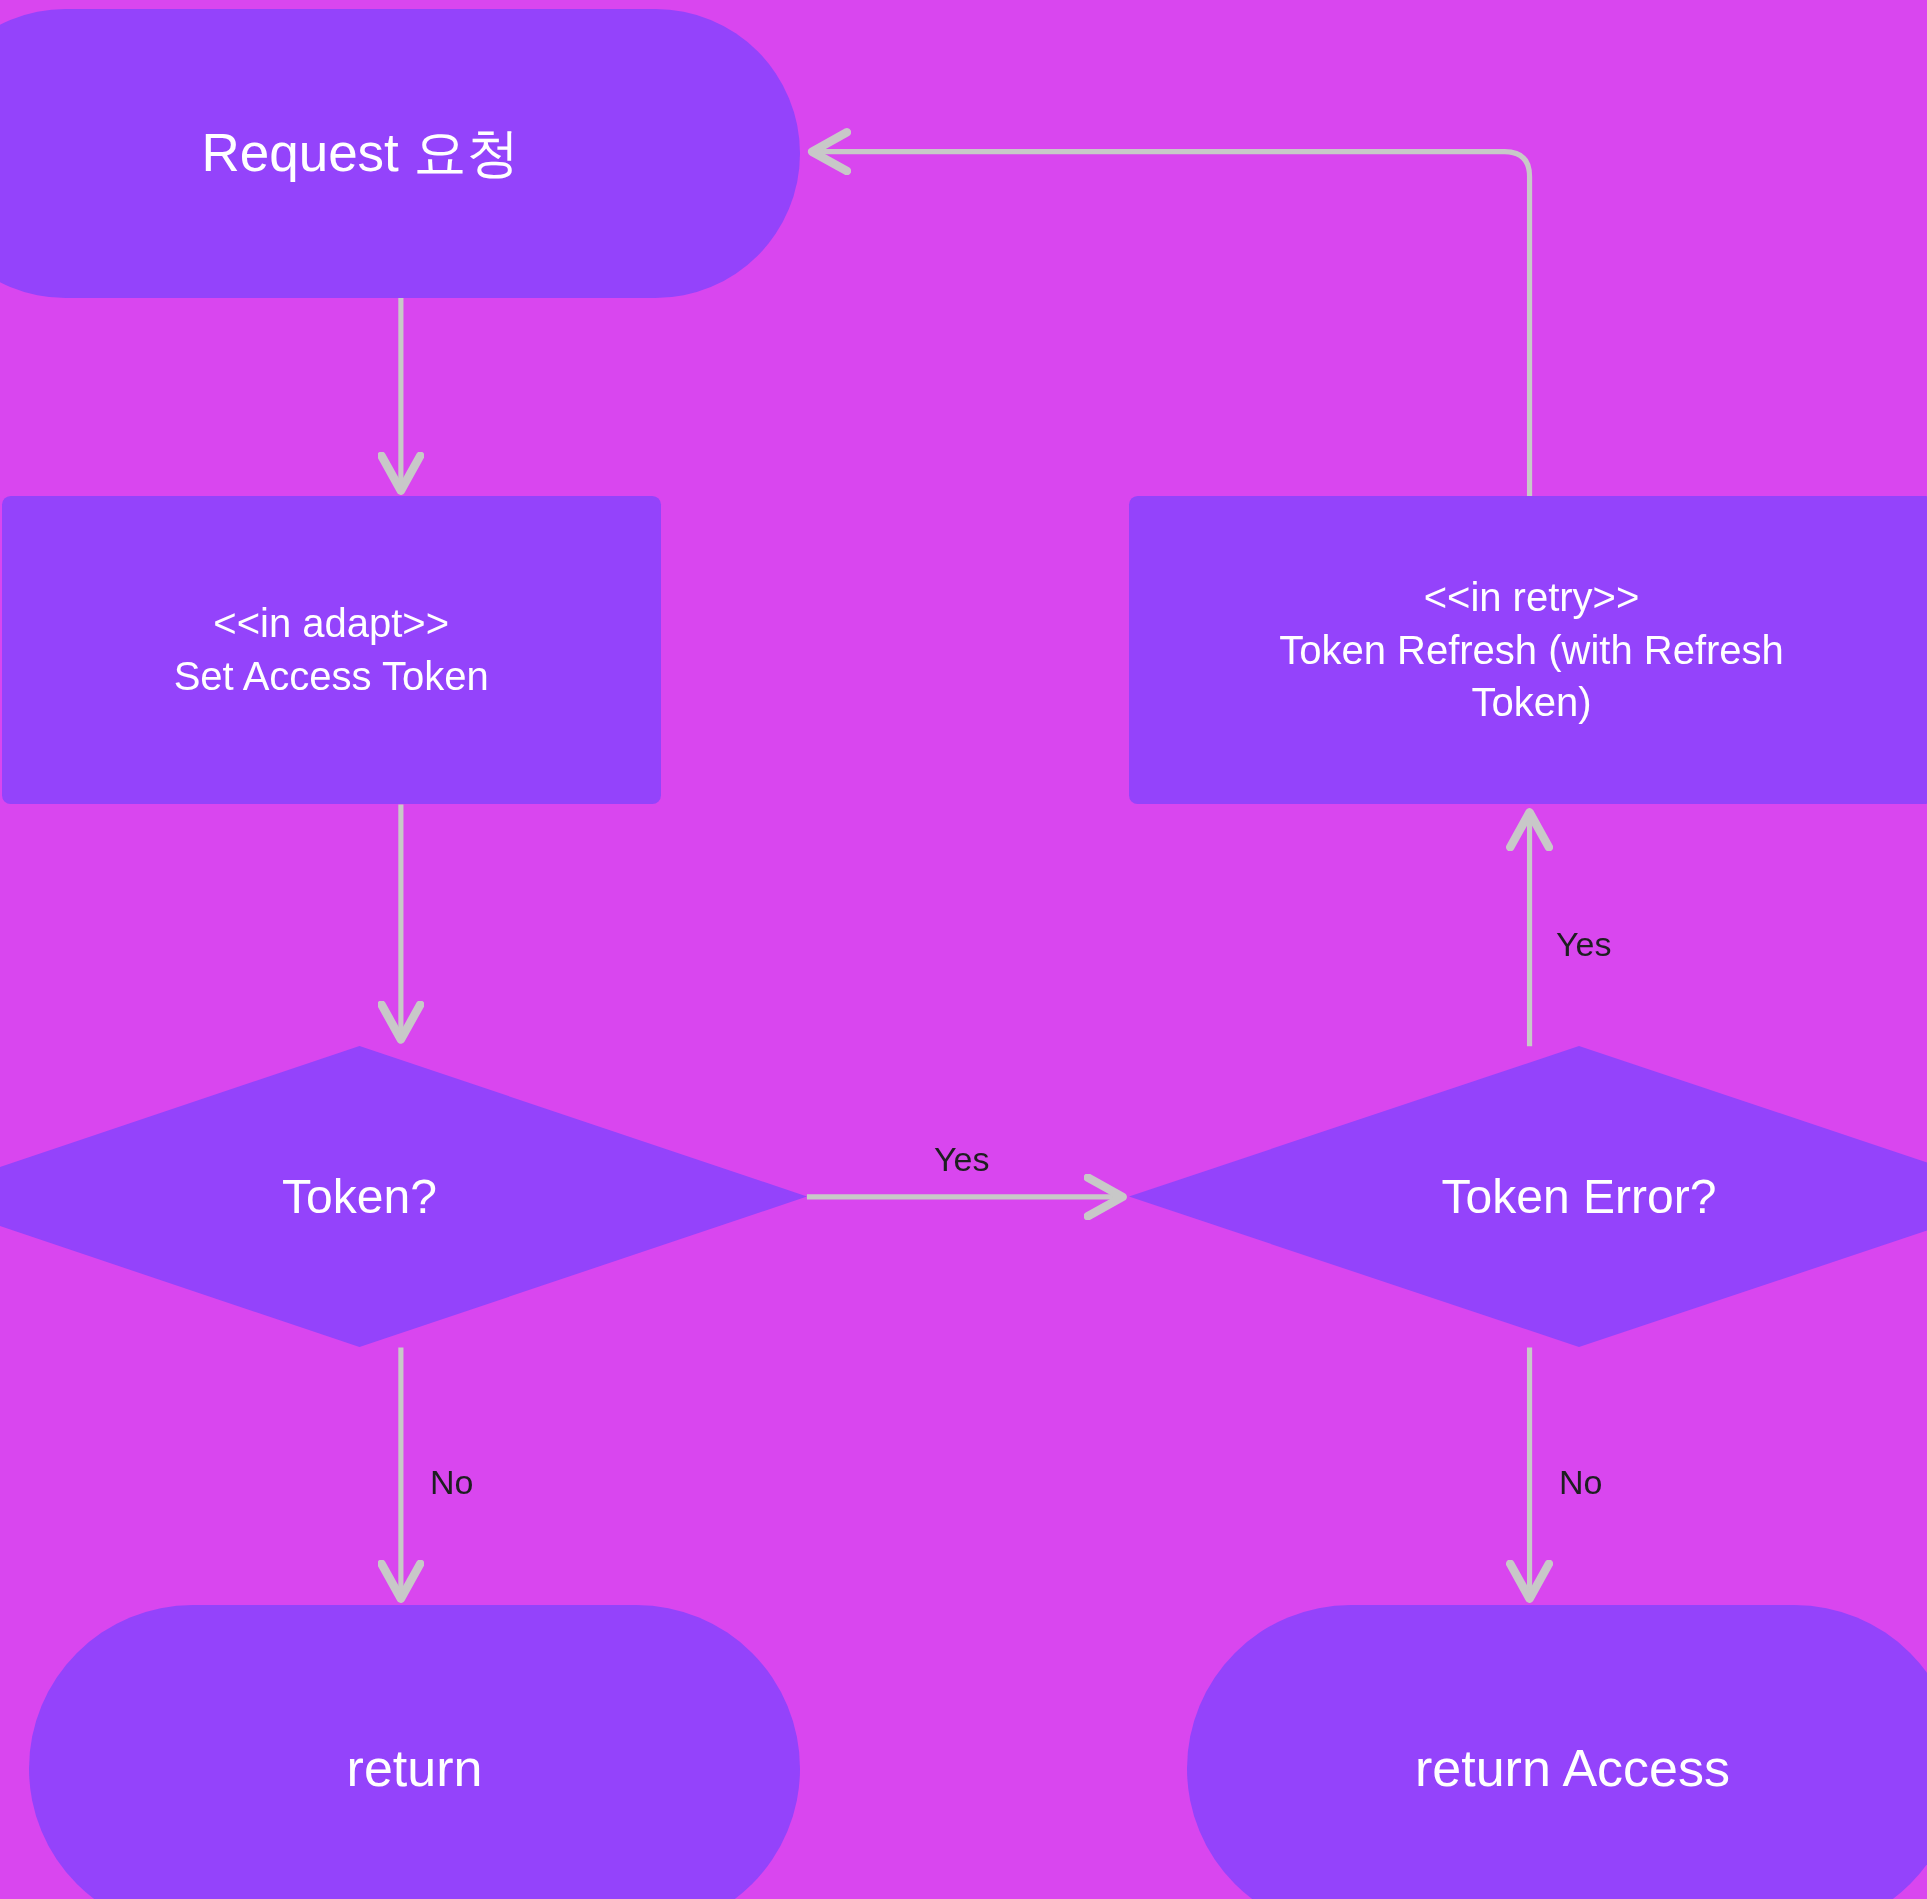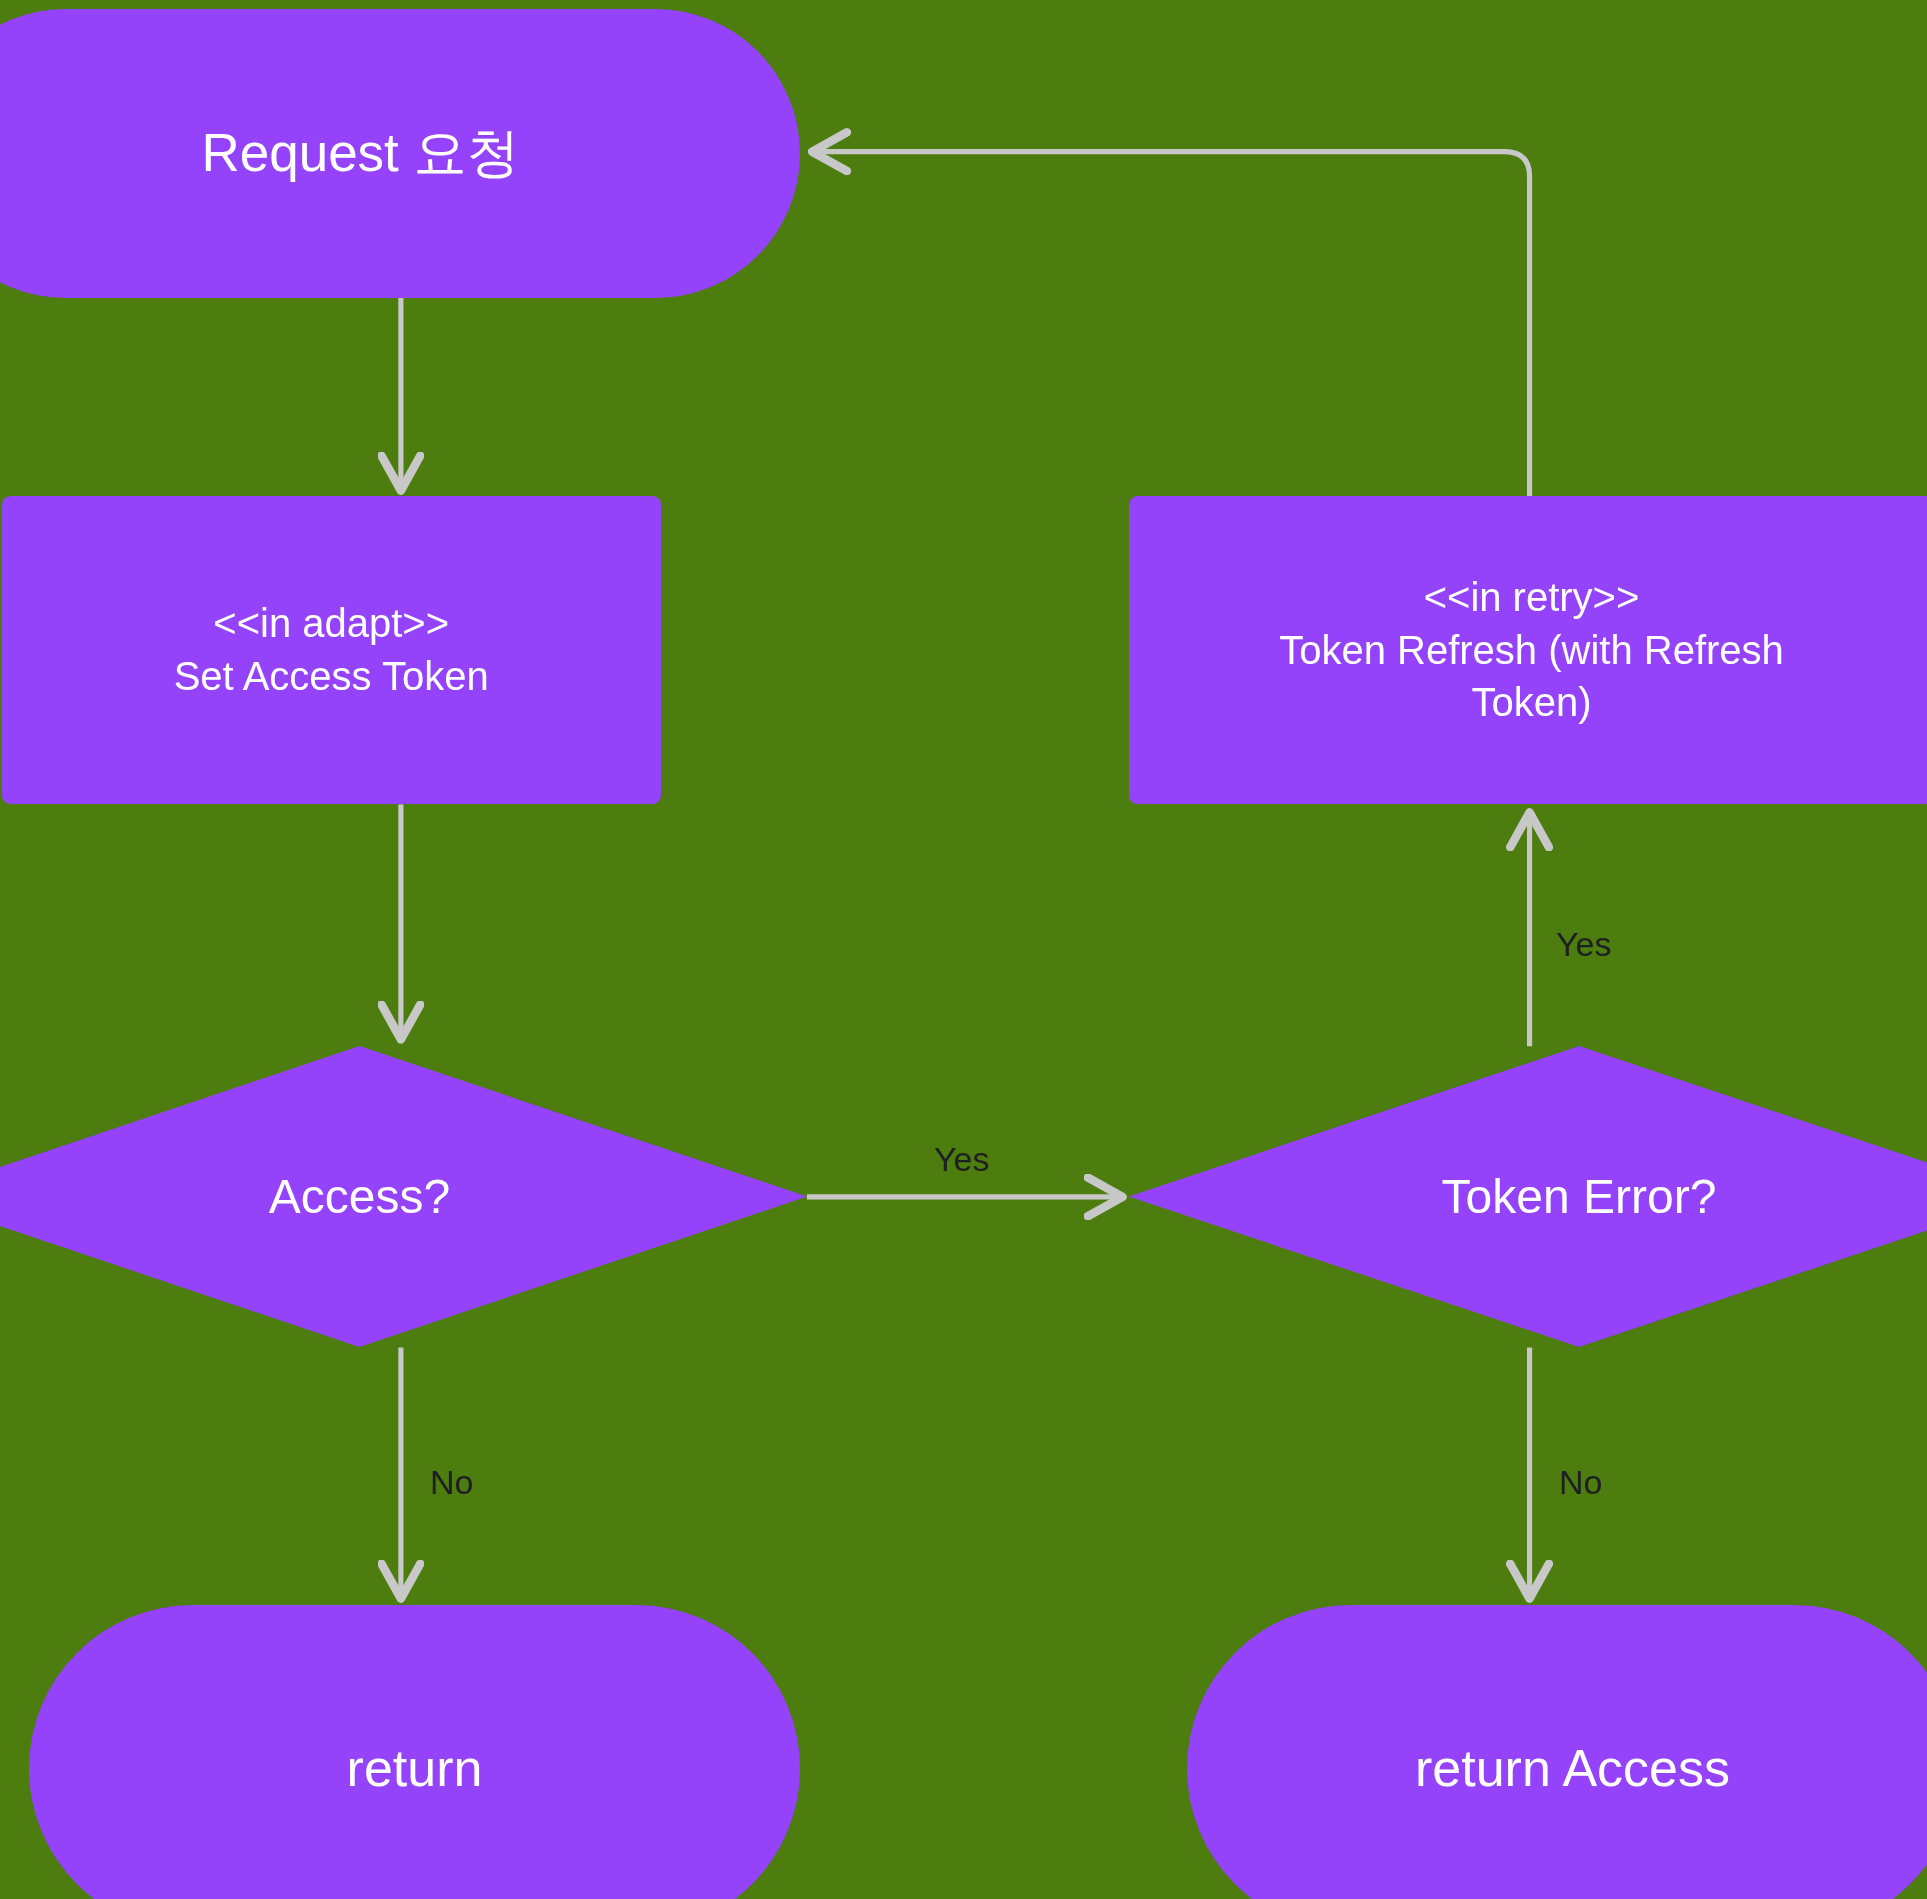--- a/index.html
+++ b/index.html
@@ -1,19 +1,19 @@
 <!DOCTYPE html>
 <html style="font-size:13.8px"><head>
 <meta charset="utf-8">
 <style>
   html,body{margin:0;padding:0;background:#000;}
   #stage{
     position:relative;
     width:1927px;height:1900px;
-    background:#4d7c0f;
+    background:#d946ef;
     overflow:hidden;
     font-family:"Liberation Sans","DejaVu Sans",sans-serif;
   }
   #edges{position:absolute;left:0;top:0;width:1927px;height:1900px;}
   .node{
     position:absolute;
     display:flex;
     align-items:center;
     justify-content:center;
     text-align:center;
@@ -94,21 +94,21 @@
   </div>
 
   <div class="node rect" id="node-retry" style="background:#9443fb;">
     <span class="node-label">&lt;&lt;in retry&gt;&gt;
 Token Refresh (with Refresh
 Token)</span>
   </div>
 
   <div class="node diamond" id="node-error">
     <div class="dshape" style="background:#9443fb;"></div>
-    <span class="node-label">Access?</span>
+    <span class="node-label">Token?</span>
   </div>
 
   <div class="node diamond" id="node-token-error">
     <div class="dshape" style="background:#9443fb;"></div>
     <span class="node-label">Token Error?</span>
   </div>
 
   <div class="node stadium" id="node-success" style="background:#9443fb;">
     <span class="node-label">return</span>
   </div>

